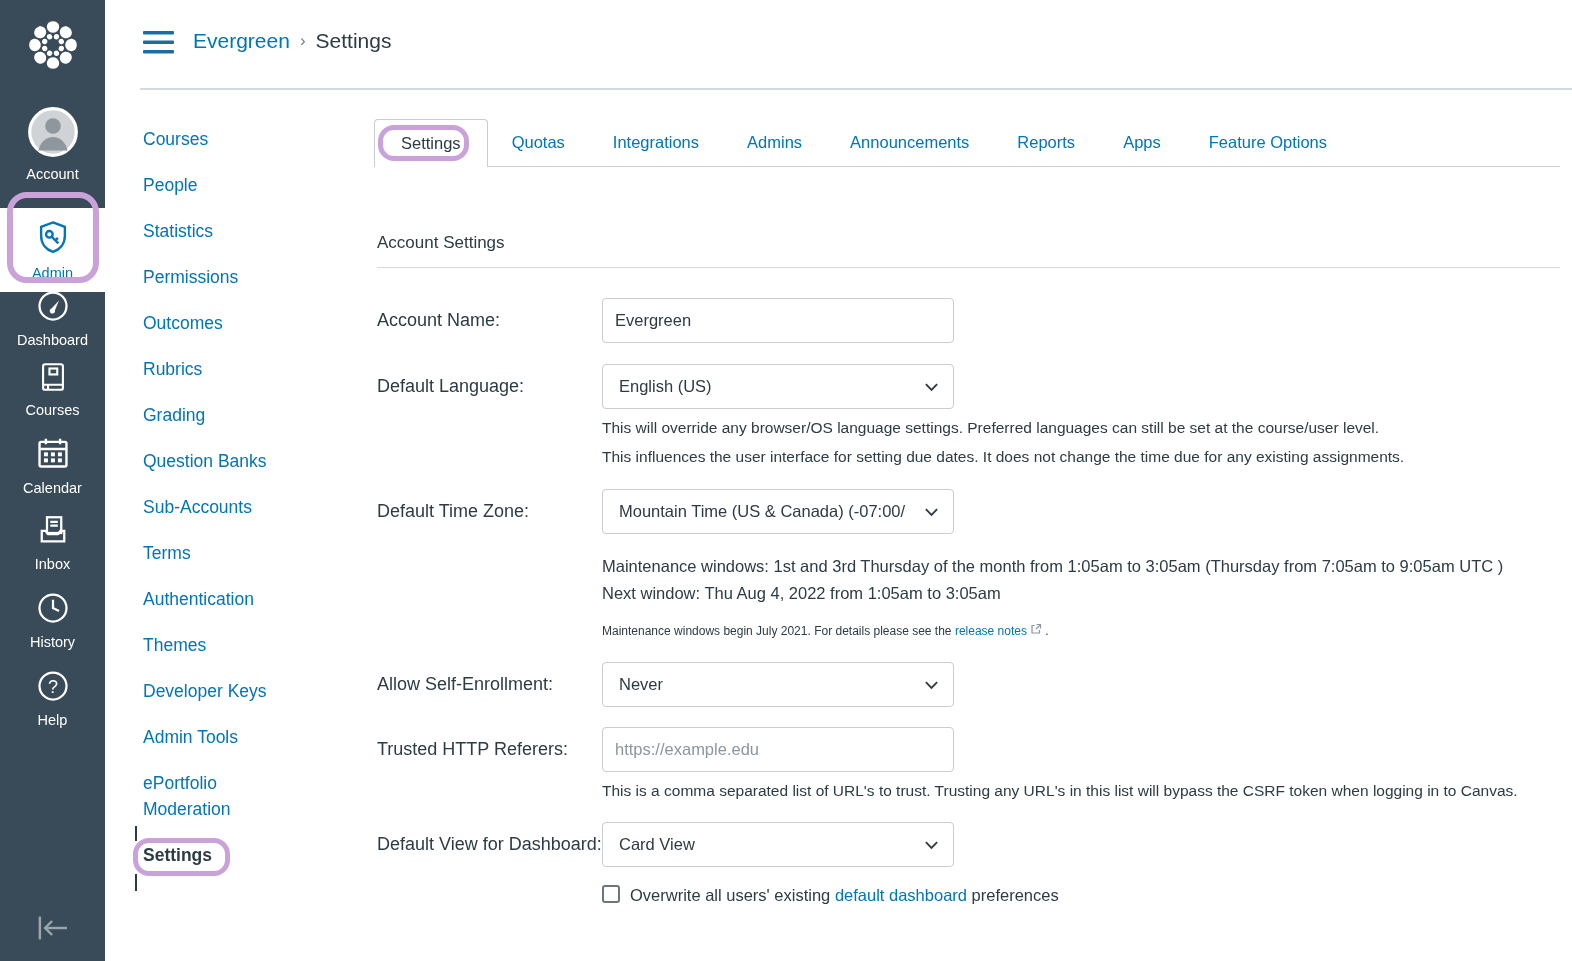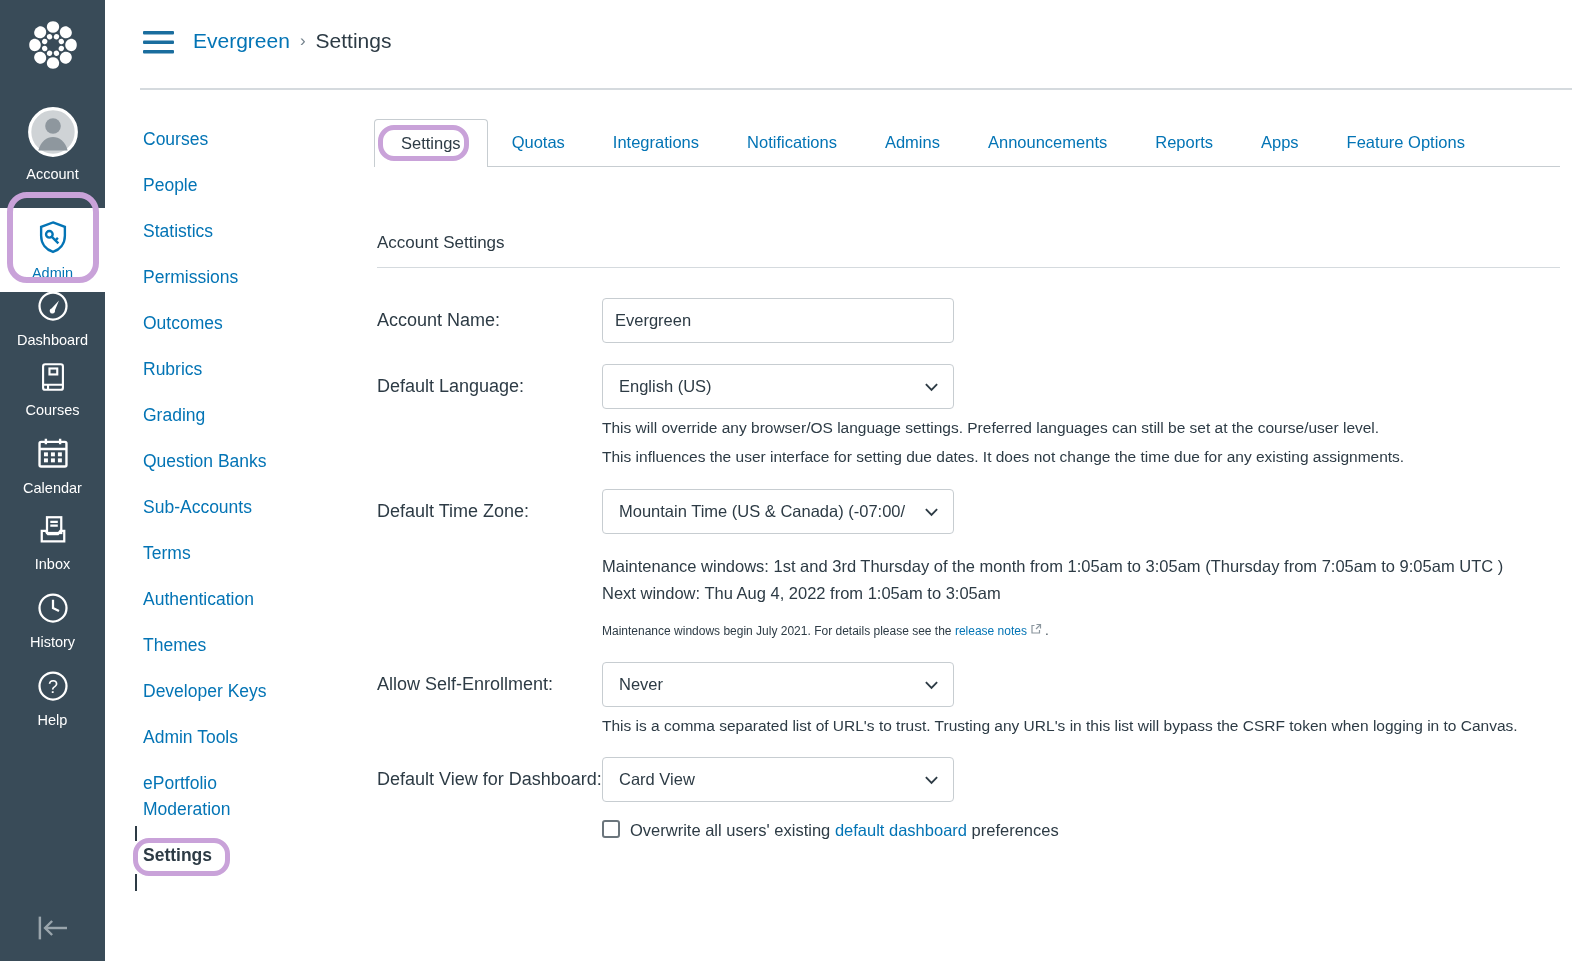--- a/index.html
+++ b/index.html
@@ -235,21 +235,20 @@
     <a>Developer Keys</a>
     <a>Admin Tools</a>
     <a>ePortfolio Moderation</a>
     <a class="active">Settings</a>
   </nav>
 
   <div class="tabbar">
     <a class="tab tab-active">Settings</a>
     <a class="tab">Quotas</a>
     <a class="tab">Integrations</a>
-    <a class="tab">Notifications</a>
     <a class="tab">Admins</a>
     <a class="tab">Announcements</a>
     <a class="tab">Reports</a>
     <a class="tab">Apps</a>
     <a class="tab">Feature Options</a>
   </div>
 
   <section class="form-area">
     <h2 class="page-heading">Account Settings</h2>
     <hr class="heading-rule">
@@ -304,20 +303,26 @@
       <div class="selectbox">
         <span class="sel-text">Never</span>
         <span>
           <svg width="15" height="10" viewBox="0 0 16 10" fill="none" stroke="#2D3B45" stroke-width="2">
               <path d="M2 2l6 6 6-6"></path>
             </svg>
         </span>
       </div>
     </div>
 
+    <div class="frow row-referers">
+      <div class="flabel">Trusted HTTP Referers:</div>
+      <div class="fcontrol">
+        <input class="text-input" type="text" placeholder="https://example.edu" style="">
+      </div>
+    </div>
     <p class="helper">This is a comma separated list of URL's to trust. Trusting any URL's in this list will bypass the CSRF token when logging in to Canvas.</p>
 
     <div class="frow row-dashview">
       <div class="flabel">Default View for Dashboard:</div>
       <div class="selectbox">
         <span class="sel-text">Card View</span>
         <span>
           <svg width="15" height="10" viewBox="0 0 16 10" fill="none" stroke="#2D3B45" stroke-width="2">
               <path d="M2 2l6 6 6-6"></path>
             </svg>

